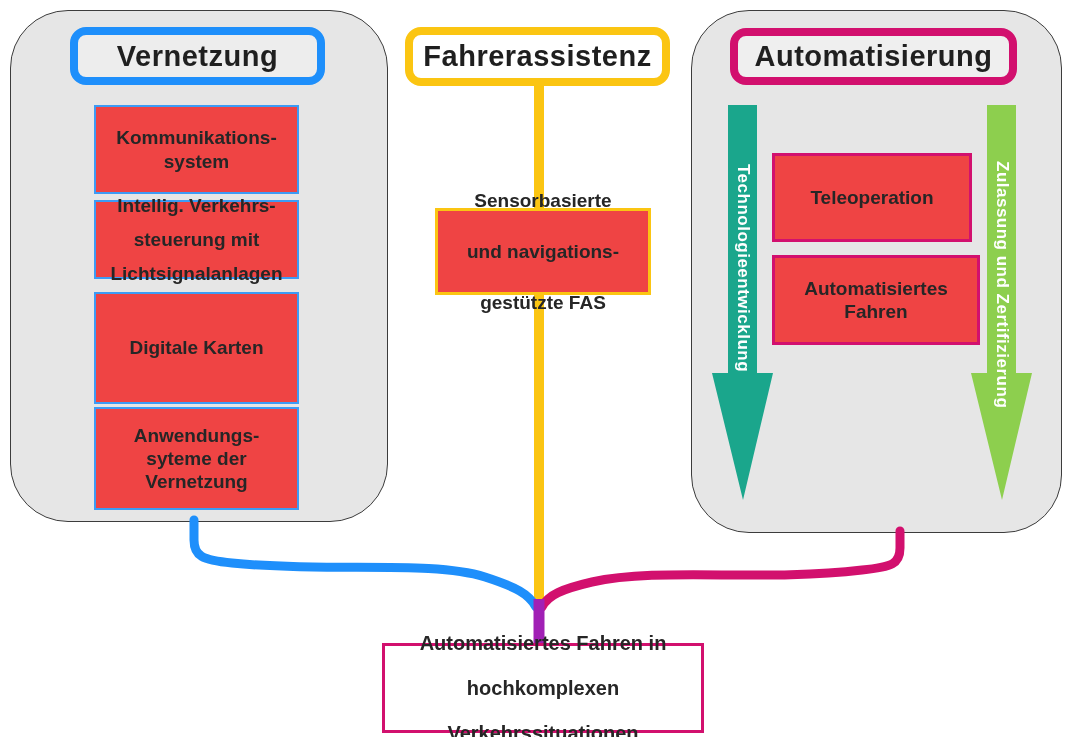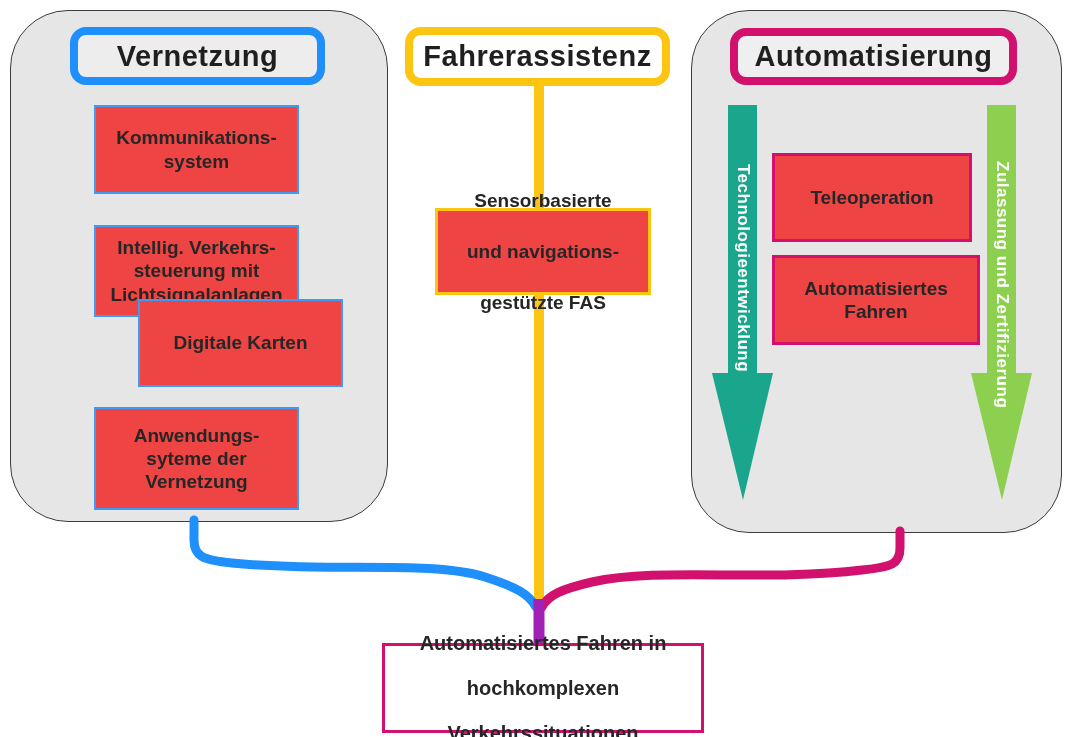--- a/index.html
+++ b/index.html
@@ -49,22 +49,22 @@
     box-sizing: border-box;
     background: #ef4444;
     display: flex; flex-direction: column;
     align-items: center; justify-content: center;
     text-align: center;
     font-weight: 700; color: #262626;
     font-size: 19px; line-height: 1.22;
   }
   .blue-box { border: 2.5px solid #3d9bf5; left: 94px; width: 205px; }
   #box-kommunikation { top: 105px; height: 89px; }
-  #box-verkehrssteuerung { top: 225px; height: 92px; }
-  #box-karten { top: 299px; height: 88px; margin-left: 44px; }
+  #box-verkehrssteuerung { top: 200px; height: 79px; gap: 11px; }
+  #box-karten { top: 292px; height: 112px; }
   #box-anwendung { top: 407px; height: 103px; }
 
   .yellow-box { border: 3px solid #fbc512; }
   #box-fas { left: 435px; top: 208px; width: 216px; height: 87px; gap: 28px; }
 
   .magenta-box { border: 3px solid #d2106e; }
   #box-teleoperation { left: 772px; top: 153px; width: 200px; height: 89px; }
   #box-autofahren { left: 772px; top: 255px; width: 208px; height: 90px; }
 
   #box-outcome {

